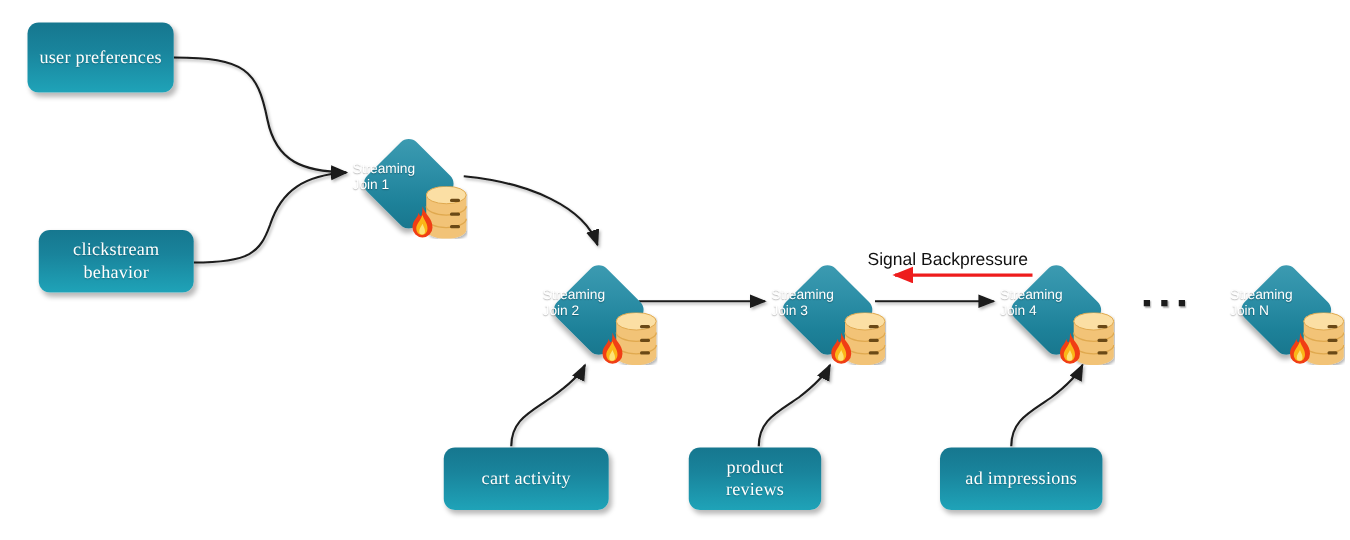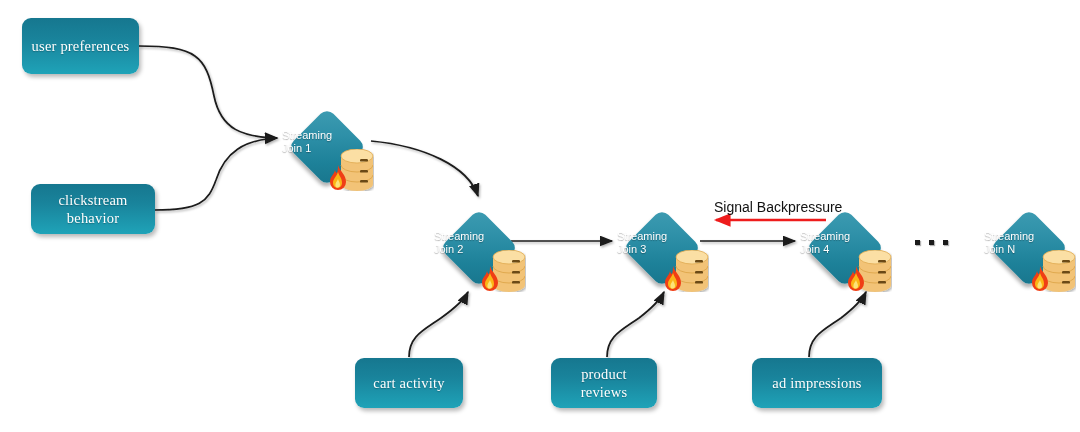--- a/index.html
+++ b/index.html
@@ -96,21 +96,20 @@
     background: #1b1b1b;
     box-shadow: 1px 1px 1px rgba(0,0,0,0.3);
   }
   
   .bp-label {
     position: absolute;
     color: #111111;
     font-family: "Liberation Sans", sans-serif;
     font-size: 14px;
     white-space: nowrap;
-    margin-left: 20px;
   }
 </style>
 </head>
 <body>
 
 <svg id="canvas" viewBox="0 0 1080 432" xmlns="http://www.w3.org/2000/svg">
   <defs>
     <marker id="ah" markerWidth="9" markerHeight="9" refX="7.2" refY="3.2" orient="auto" markerUnits="strokeWidth">
       <path d="M0,0 L8,3.2 L0,6.4 z" fill="#1a1a1a"></path>
     </marker>
@@ -146,21 +145,21 @@
 
 <div class="src-box" style="left:22px;top:18px;width:117px;height:56px;">
   <span>user preferences</span>
 </div>
 
 <div class="src-box" style="left:31px;top:184px;width:124px;height:50px;">
   <span>clickstream
 behavior</span>
 </div>
 
-<div class="src-box" style="left:355px;top:358px;width:108px;height:50px;">
+<div class="src-box" style="left:355px;top:358px;width:132px;height:50px;">
   <span>cart activity</span>
 </div>
 
 <div class="src-box" style="left:551px;top:358px;width:106px;height:50px;">
   <span>product reviews</span>
 </div>
 
 <div class="src-box" style="left:752px;top:358px;width:130px;height:50px;">
   <span>ad impressions</span>
 </div>

